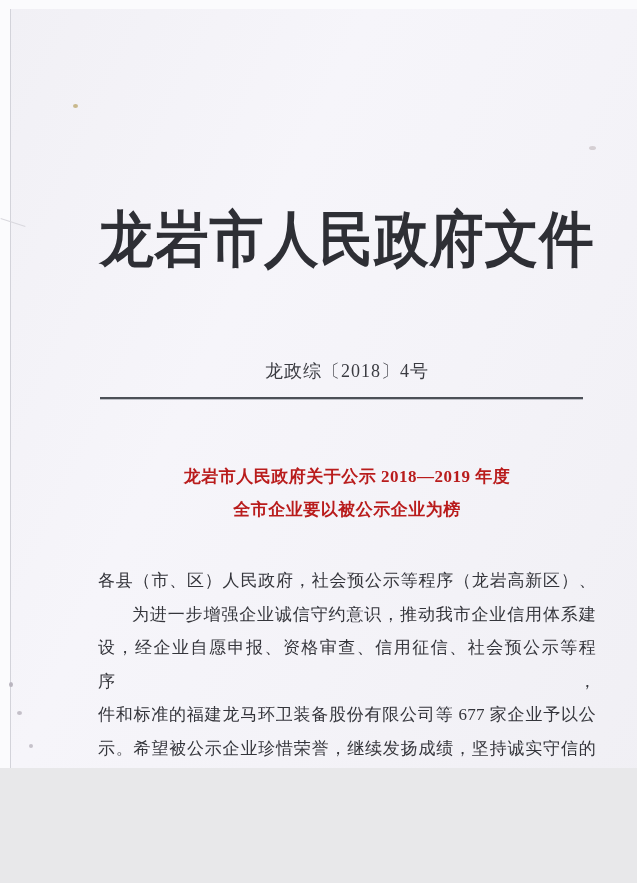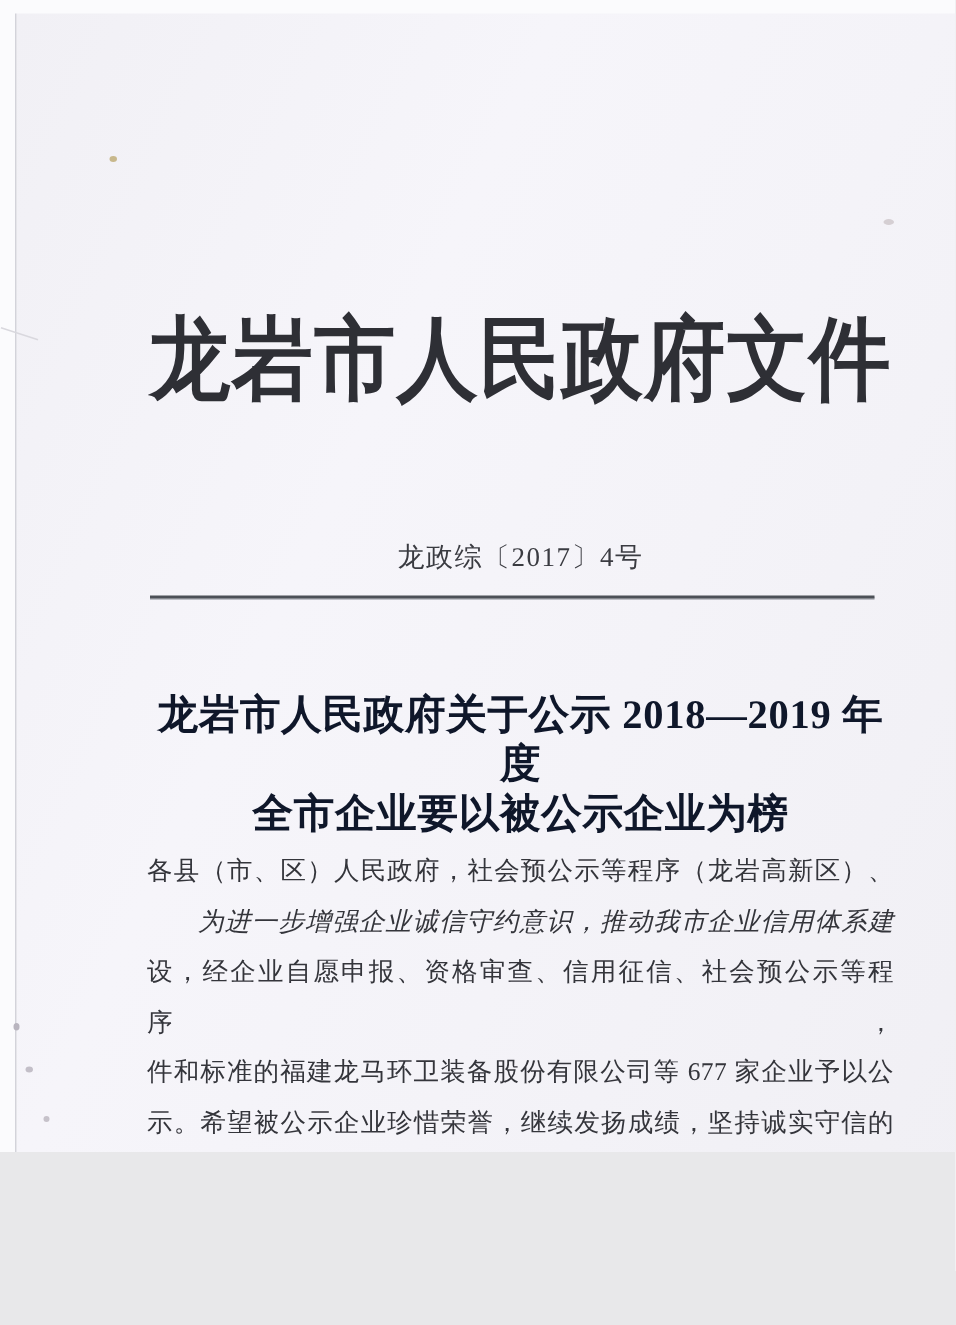--- a/index.html
+++ b/index.html
@@ -46,33 +46,33 @@
     position:absolute;left:0;top:358px;width:498px;
     text-align:center;font-size:18px;line-height:26px;color:#3a3b41;
     letter-spacing:1px;
   }
   .rule{
     position:absolute;left:2px;top:397px;width:483px;height:2px;
     background:#4c5057;box-shadow:0 1px 0 rgba(90,95,105,.35);
   }
   .notice-heading{
     position:absolute;left:0;top:460px;width:498px;
-    text-align:center;font-weight:bold;font-size:27px;line-height:33px;
-    color:#0f172a;letter-spacing:.5px;
+    text-align:center;font-weight:bold;font-size:17px;line-height:33px;
+    color:#b91c1c;letter-spacing:.5px;
   }
   .body-text{
     position:absolute;left:0;top:564px;width:498px;
     font-size:17px;line-height:33.5px;color:#34353b;
   }
   .body-text .line{letter-spacing:.3px;}
   .body-text .line.fill{
     text-align:justify;text-align-last:justify;
     text-justify:inter-character;
   }
-  .body-text .line.indent{text-indent:2em;font-style:italic;}
+  .body-text .line.indent{text-indent:2em;}
   .page-number{
     position:absolute;left:0;top:827px;width:455px;
     text-align:right;font-size:17px;color:#3a3b41;letter-spacing:2px;
     white-space:nowrap;
   }
 </style>
 </head>
 <body>
 
 <div class="page">
@@ -83,21 +83,21 @@
   <div class="speck s1"></div>
   <div class="speck s2"></div>
   <div class="speck s3"></div>
   <div class="speck s4"></div>
   <div class="speck s5"></div>
 
   <div class="content">
 
     <div class="masthead">龙岩市人民政府文件</div>
 
-    <div class="doc-number">龙政综〔2017〕4号</div>
+    <div class="doc-number">龙政综〔2018〕4号</div>
 
     <div class="rule"></div>
 
     <div class="notice-heading">
       <div>龙岩市人民政府关于公示 2018—2019 年度</div>
       <div>全市企业要以被公示企业为榜</div>
     </div>
 
     <div class="body-text">
       <div class="line fill">各县（市、区）人民政府，社会预公示等程序（龙岩高新区）、</div>

